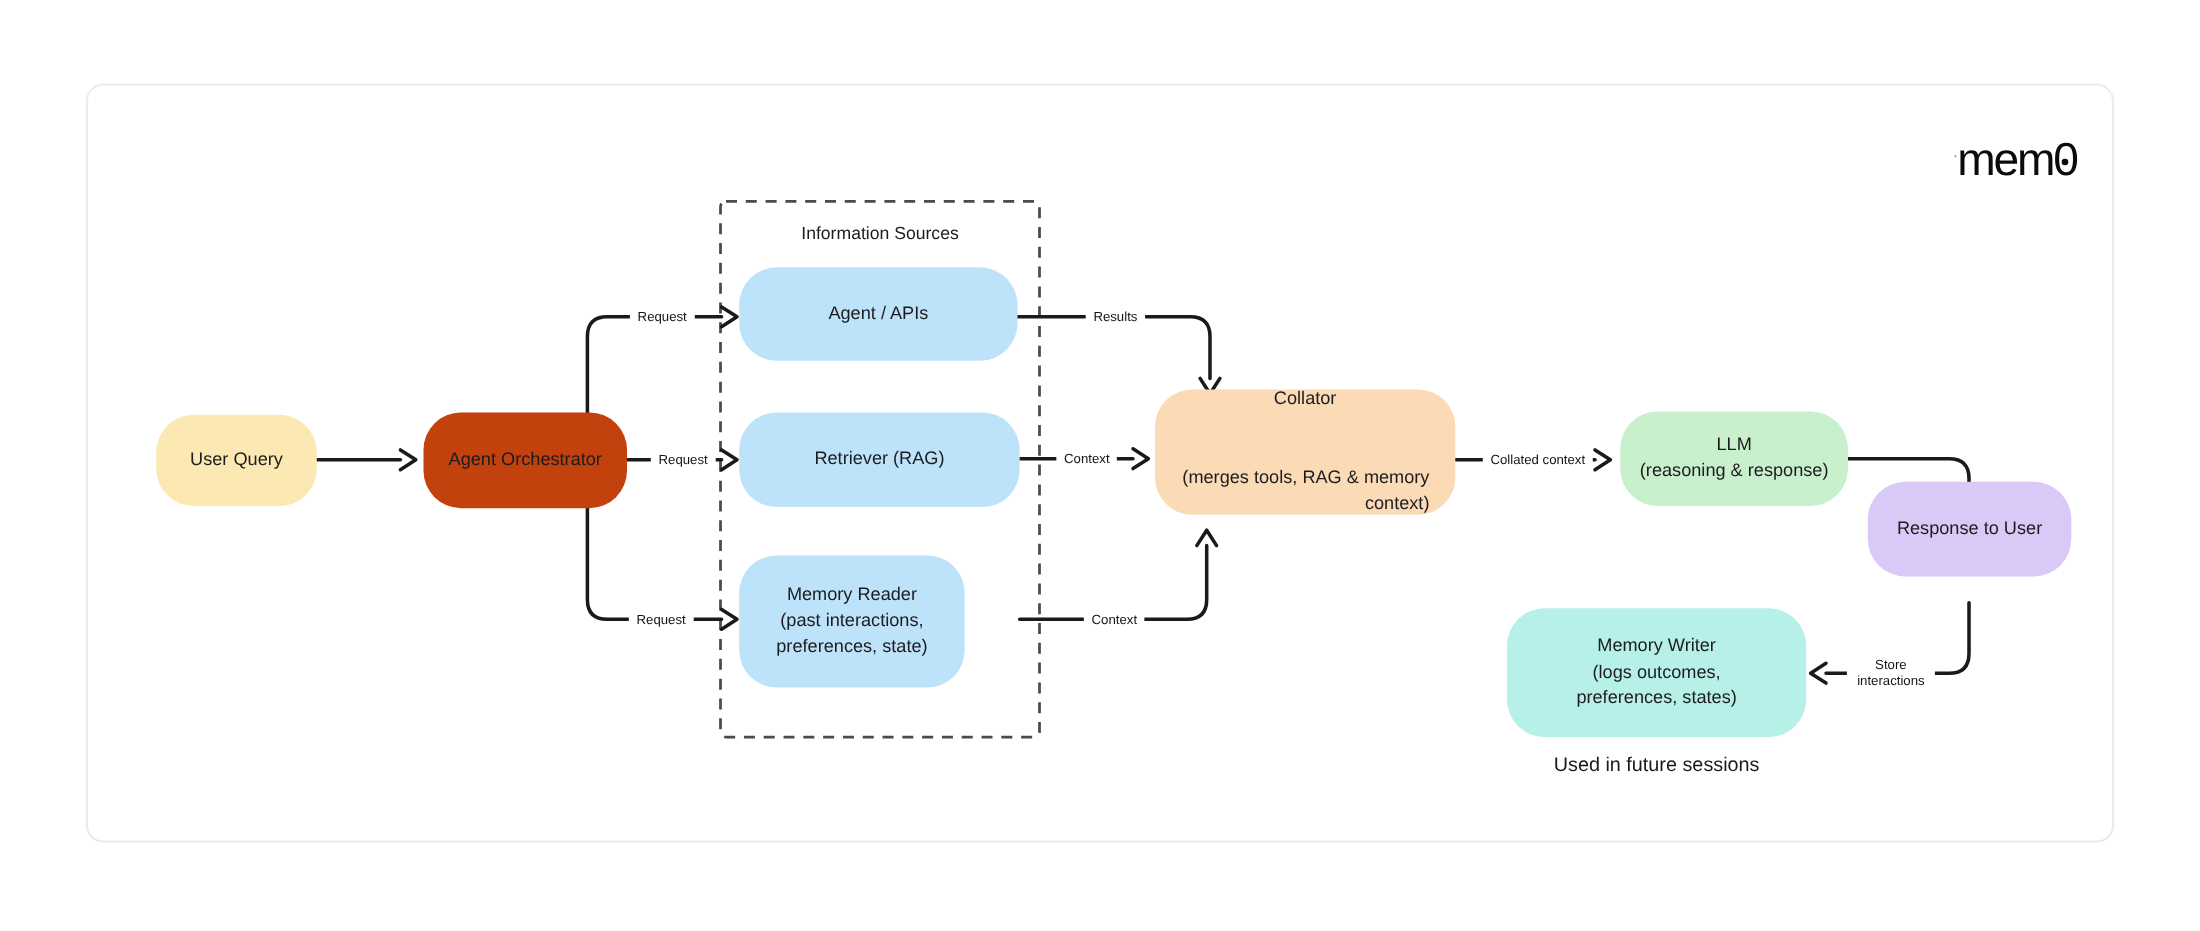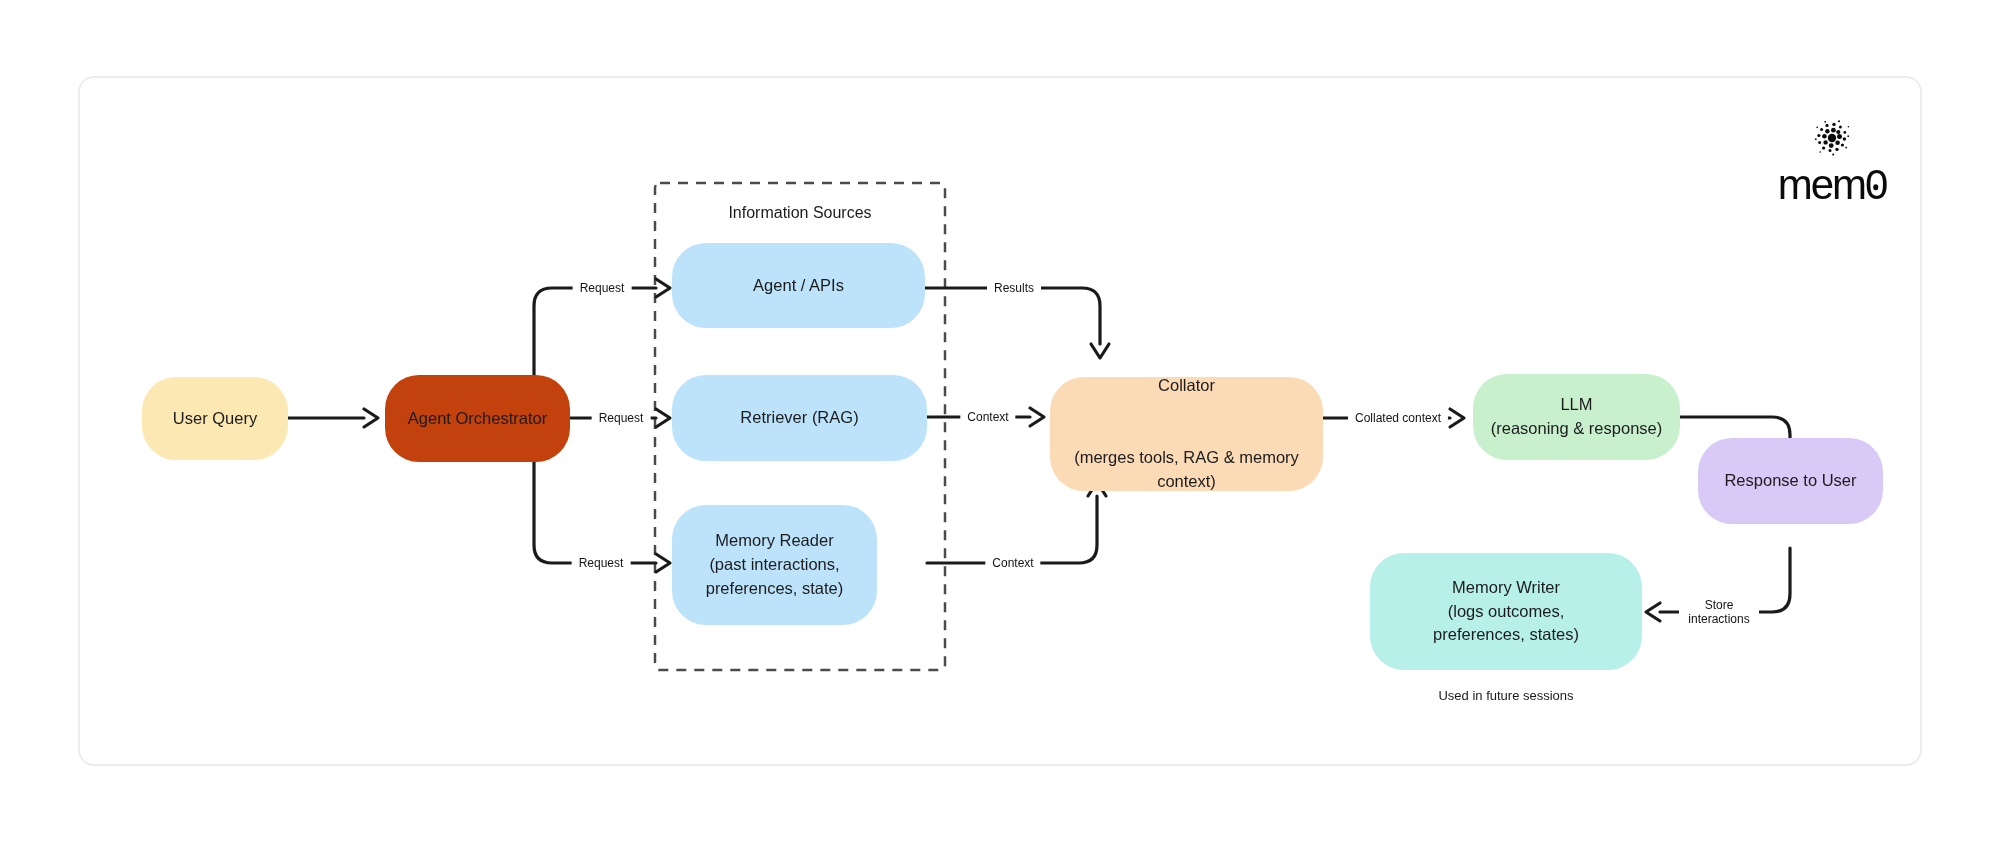--- a/index.html
+++ b/index.html
@@ -11,22 +11,22 @@
   .node{position:absolute;display:flex;flex-direction:column;align-items:center;justify-content:center;
         border-radius:34px;color:#1c1c1e;font-size:16.5px;line-height:1.45;text-align:center;box-sizing:border-box;}
   .node .sub{max-width:100%;}
   .node-memory-reader .sub{width:238px;}
   .node-collator .sub{width:226px;margin-top:48px;}
   .node-memory-writer .sub{width:200px;}
   .group-title{position:absolute;transform:translate(-50%,-50%);font-size:16px;color:#1c1c1e;white-space:nowrap;}
   .edge-label{position:absolute;transform:translate(-50%,-50%);background:#ffffff;padding:1px 7px;
               font-size:12px;color:#141414;white-space:nowrap;}
   .edge-label.two-line{white-space:normal;width:72px;padding:1px 4px;line-height:1.2;text-align:center;}
-  .caption{position:absolute;transform:translate(-50%,-50%);font-size:13px;color:#1a1a1a;white-space:nowrap;}
-  .logo{position:absolute;left:1776px;top:118px;width:112px;display:flex;flex-direction:column;align-items:center;}
+  .caption{position:absolute;transform:translate(-50%,-50%);font-size:18px;color:#1a1a1a;white-space:nowrap;}
+  .logo{position:absolute;left:1776px;top:118px;width:112px;display:flex;flex-direction:row;align-items:center;}
   .logo-icon{width:40px;height:40px;}
   .wordmark{margin-top:6px;font-size:42px;letter-spacing:-2px;line-height:1;color:#0b0b0b;display:flex;}
   .wordmark .zero{position:relative;display:inline-block;}
   .wordmark .zero .zero-dot{position:absolute;left:50%;top:55%;width:5.5px;height:5.5px;border-radius:50%;
                             background:#0b0b0b;transform:translate(-50%,-50%);}
 </style>
 </head>
 <body>
 
 <div class="canvas">
@@ -80,21 +80,21 @@
   <div class="node" style="left: 672px; top: 243px; width: 253px; height: 85px; background: rgb(189, 227, 251);">
     <div>Agent / APIs</div>
   </div>
   <div class="node" style="left: 672px; top: 375px; width: 255px; height: 86px; background: rgb(189, 227, 251);">
     <div>Retriever (RAG)</div>
   </div>
   <div class="node node-memory-reader" style="left: 672px; top: 505px; width: 205px; height: 120px; background: rgb(189, 227, 251);">
     <div>Memory Reader</div>
     <div class="sub">(past interactions, preferences, state)</div>
   </div>
-  <div class="node node-collator" style="left: 1050px; top: 377px; width: 273px; height: 114px; background: rgb(251, 218, 182);">
+  <div class="node node-collator" style="left: 1050px; top: 354px; width: 273px; height: 114px; background: rgb(251, 218, 182); text-align: right;">
     <div>Collator</div>
     <div class="sub">(merges tools, RAG &amp; memory context)</div>
   </div>
   <div class="node" style="left: 1473px; top: 374px; width: 207px; height: 86px; background: rgb(200, 240, 205);">
     <div>LLM</div>
     <div class="sub">(reasoning &amp; response)</div>
   </div>
   <div class="node" style="left: 1698px; top: 438px; width: 185px; height: 86px; background: rgb(216, 201, 246);">
     <div>Response to User</div>
   </div>

